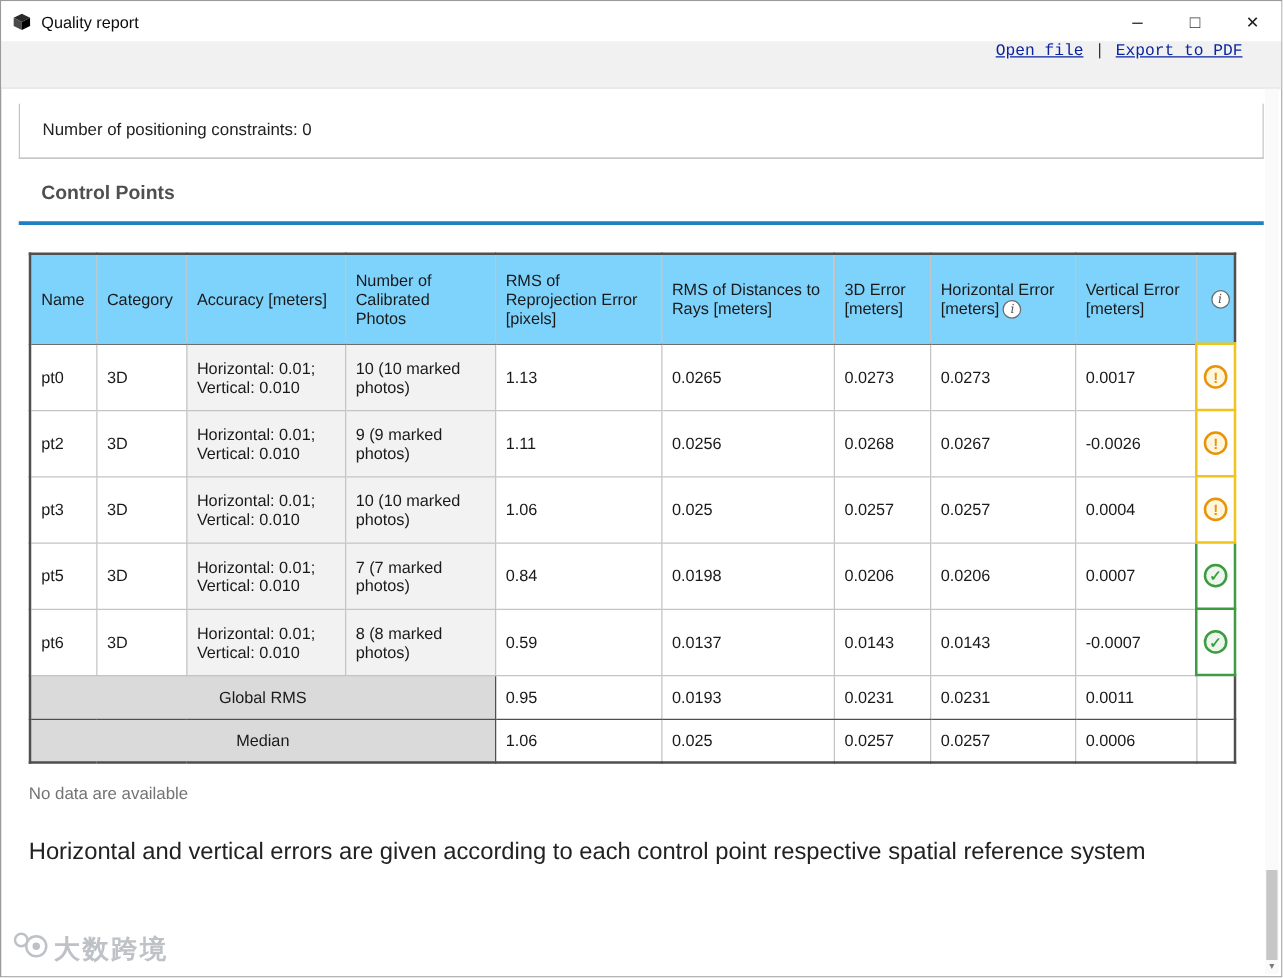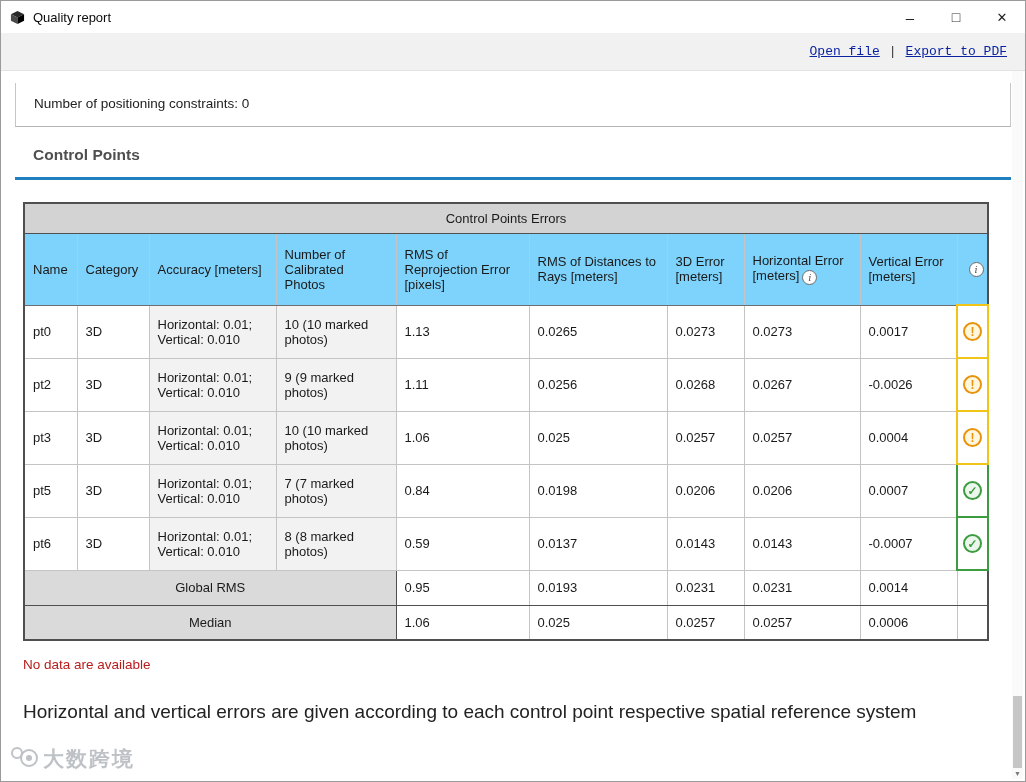--- a/index.html
+++ b/index.html
@@ -16,21 +16,21 @@
   .title-text { margin-left:8px; font-size:13px; color:#0c0c0c; }
   .win-controls { margin-left:auto; display:flex; height:32px; }
   .win-btn { width:46px; height:32px; display:flex; align-items:center; justify-content:center;
              font-size:14px; color:#222; cursor:default; }
   .win-btn.min { font-size:15px; }
   .win-btn.max { font-size:14px; color:#333; }
   .win-btn.close { font-size:13px; }
 
   
   .linkbar { height:38px; background:#f1f1f1; border-bottom:1px solid #e3e3e3;
-             display:flex; align-items:center; justify-content:flex-end; padding-right:18px;
+             display:flex; align-items:flex-start; justify-content:flex-end; padding-right:31px;
              font-family:"Liberation Mono", monospace; font-size:13px; }
   .linkbar a { color:#0a23a0; text-decoration:underline; cursor:pointer; }
   .linkbar .sep { color:#333; margin:0 9px; text-decoration:none; }
 
   
   .content { padding:12px 14px; }
   .top-section { border-left:1px solid #c6c6c6; border-right:1px solid #c6c6c6; border-bottom:1px solid #b4b4b4;
                  padding:13px 18px 15px 18px; font-size:13.5px; color:#222; }
   .section-title { margin-top:19px; padding:0 0 13px 18px; font-size:15.5px; font-weight:bold;
                    color:#4f4f4f; border-bottom:3px solid #1e7fc1; }
@@ -58,21 +58,21 @@
   .status-icon { display:inline-flex; width:19px; height:19px; border-radius:50%;
                  align-items:center; justify-content:center; font-weight:bold; font-size:12px; line-height:1; }
   .status-warning .status-icon { color:#e8930c; border:2px solid #e8930c; background:#fff7dd; }
   .status-ok .status-icon { color:#3d9c40; border:2px solid #3d9c40; background:#edf6ed; }
 
   .info-icon { display:inline-flex; width:15px; height:15px; border-radius:50%; border:1px solid #6b6b6b;
                color:#555; align-items:center; justify-content:center; font-size:10px;
                font-family:"DejaVu Serif", serif; font-style:italic; vertical-align:middle; margin-left:3px;
                background:#fff; }
 
-  .no-data { margin:16px 0 0 8px; font-size:13.5px; color:#b91c1c; }
+  .no-data { margin:16px 0 0 8px; font-size:13.5px; color:#737373; }
   .footnote { margin:29px 0 0 8px; font-size:19px; color:#222; }
 
   
   .scrollbar { position:absolute; top:70px; right:2px; bottom:2px; width:11px; background:#fafafa; }
   .scroll-thumb { position:absolute; top:625px; left:1px; width:9px; height:72px; background:#c6c6c6; }
   .scroll-arrow { position:absolute; bottom:0; left:0; width:11px; height:12px; display:flex;
                   align-items:center; justify-content:center; color:#7a7a7a; font-size:7px; }
 
   
   .watermark { position:absolute; left:8px; bottom:8px; display:flex; align-items:center; gap:4px;
@@ -130,23 +130,20 @@
           <col style="width:120px">
         <col style="width:133px">
           <col style="width:138px">
           <col style="width:77px">
           <col style="width:116px">
         <col style="width:97px">
           <col style="width:31px">
       </colgroup>
 
       <tbody>
-          <tr class="title-row">
-        <td colspan="10">Control Points Errors</td>
-      </tr>
 
       <tr class="header-row">
         <th>Name</th>
         <th>Category</th>
         <th>Accuracy [meters]</th>
         <th>Number of Calibrated Photos</th>
         <th>RMS of Reprojection Error [pixels]</th>
         <th>RMS of Distances to Rays [meters]</th>
         <th>3D Error [meters]</th>
         <th>
@@ -233,21 +230,21 @@
           <span class="status-icon">✓</span>
         </td>
       </tr>
 
       <tr class="footer-row">
         <td colspan="4" class="footer-label">Global RMS</td>
         <td>0.95</td>
         <td>0.0193</td>
         <td>0.0231</td>
         <td>0.0231</td>
-        <td>0.0014</td>
+        <td>0.0011</td>
         <td class="footer-empty"></td>
       </tr>
 
       <tr class="footer-row">
         <td colspan="4" class="footer-label">Median</td>
         <td>1.06</td>
         <td>0.025</td>
         <td>0.0257</td>
         <td>0.0257</td>
         <td>0.0006</td>

